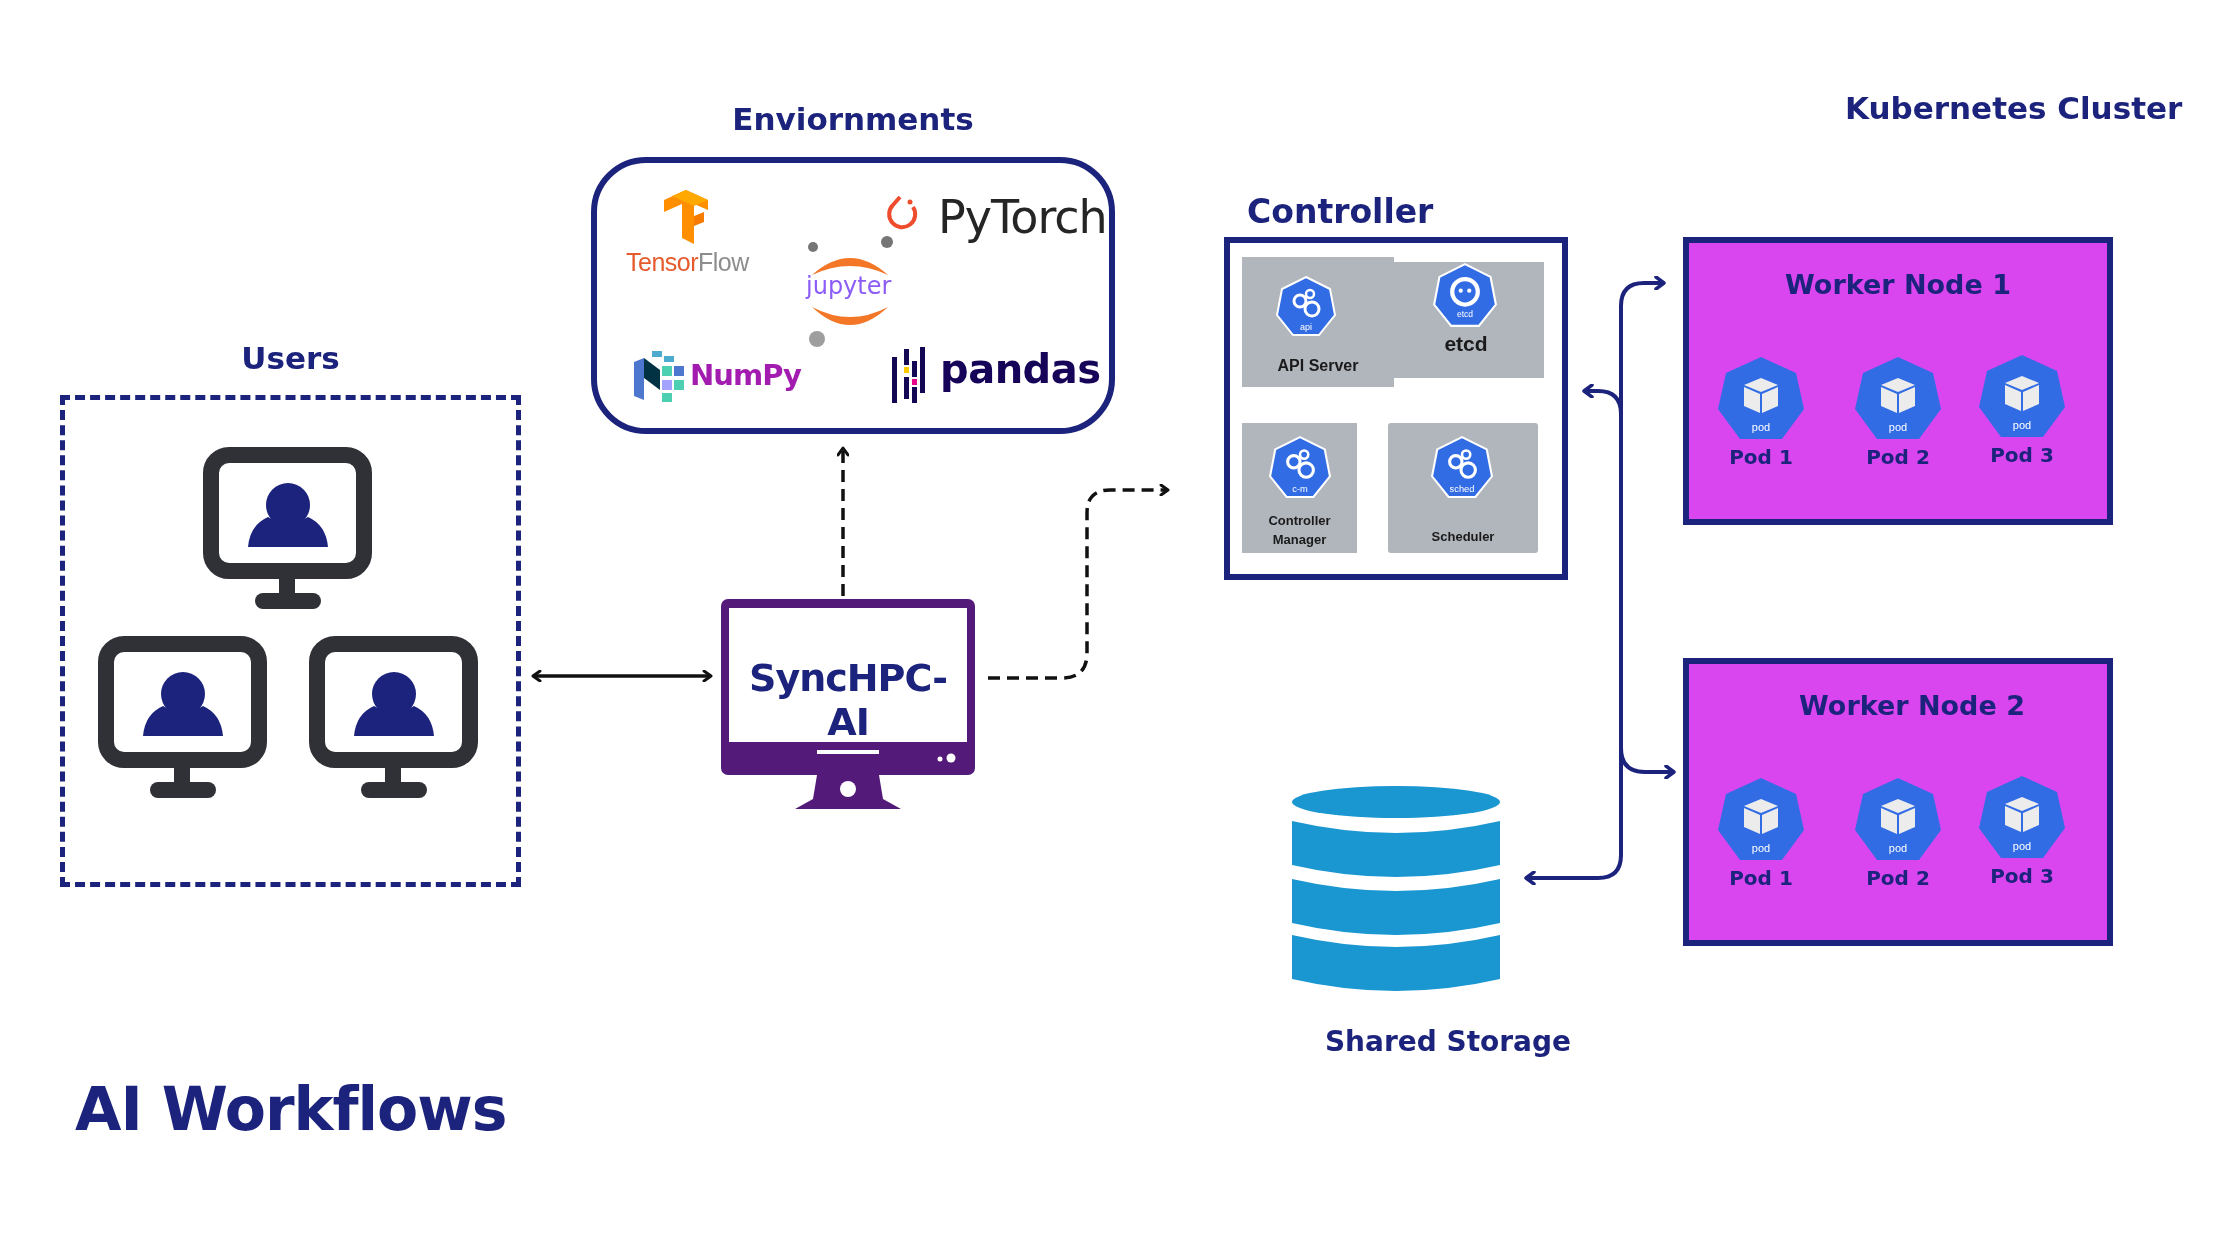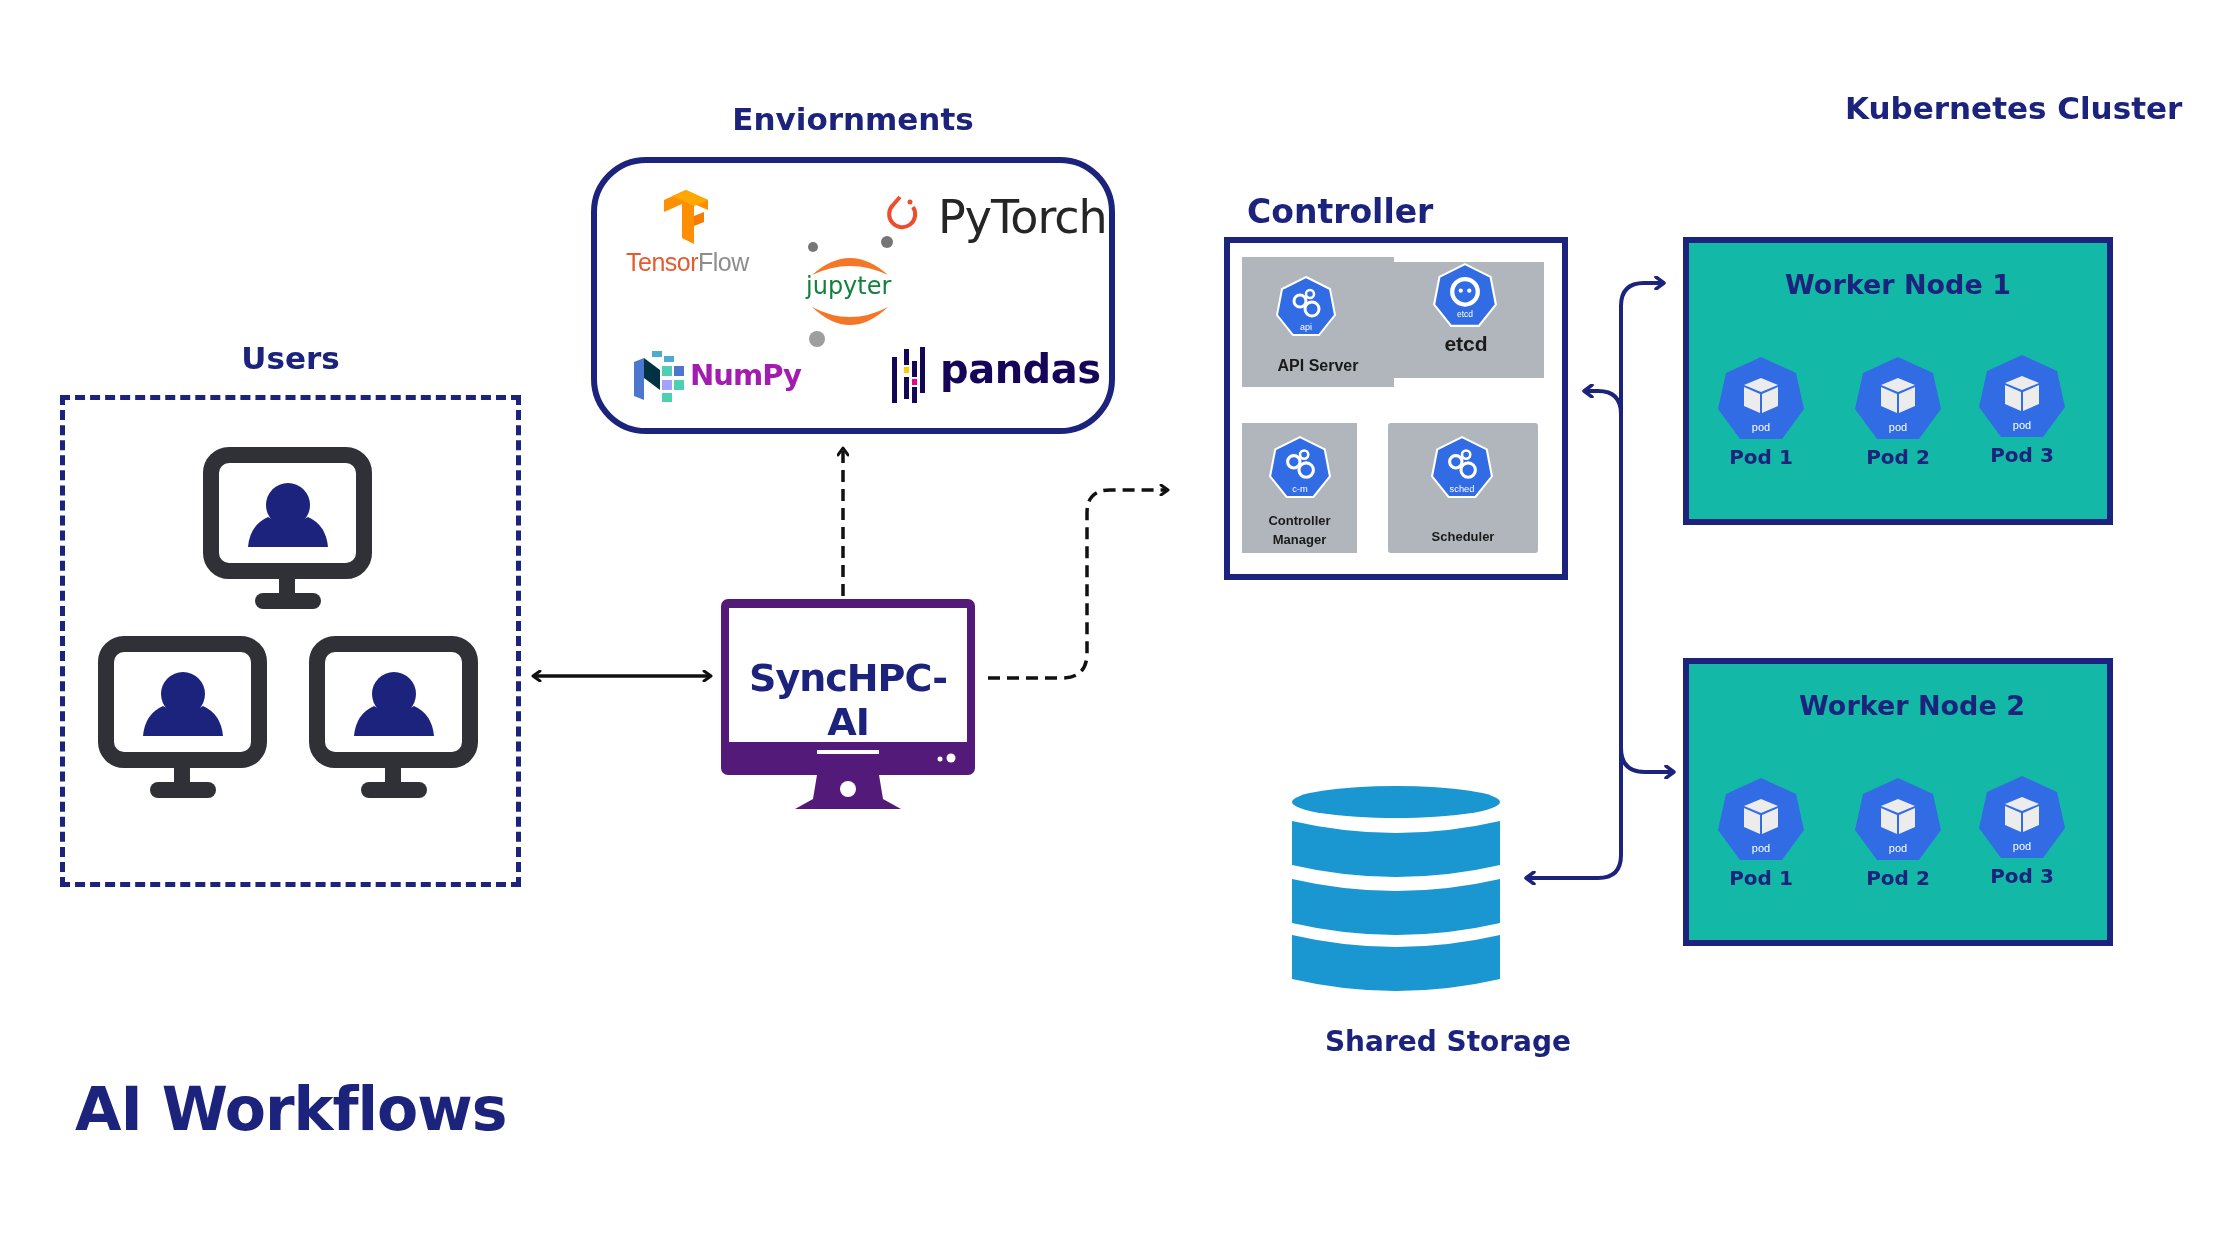--- a/index.html
+++ b/index.html
@@ -8,21 +8,21 @@
   .abs { position:absolute; }
   .navy-title { color:#1c237c; font-weight:bold; font-family:"DejaVu Sans", sans-serif; white-space:nowrap; }
   #connectors { position:absolute; left:0; top:0; }
   .users-box { left:60px; top:395px; width:461px; height:492px; box-sizing:border-box;
                border:5px dashed #1c237c; }
   .env-box { left:591px; top:157px; width:524px; height:277px; box-sizing:border-box;
              border:6px solid #1c237c; border-radius:55px; background:#fff; }
   .ctrl-box { left:1224px; top:237px; width:344px; height:343px; box-sizing:border-box;
               border:6px solid #1c237c; background:#fff; }
   .wn-box { left:1683px; width:430px; height:288px; box-sizing:border-box;
-            border:6px solid #1c237c; background:#14b8a6; }
+            border:6px solid #1c237c; background:#d946ef; }
   .tile { position:absolute; background:#b1b5bc; }
   .tile-label { position:absolute; left:0; right:0; text-align:center; color:#1a1a1a;
                 font-family:"Liberation Sans", sans-serif; font-weight:bold; }
   .pod { position:absolute; width:90px; text-align:center; }
   .pod-label { color:#1c237c; font-weight:bold; font-family:"DejaVu Sans", sans-serif; font-size:20px; }
   .logo-text { position:absolute; white-space:nowrap; }
 </style>
 </head>
 <body>
 
@@ -94,21 +94,21 @@
 </svg>
 <div class="logo-text" style="left:938px; top:190px; font-size:46px; color:#252525; font-family:'DejaVu Sans', sans-serif; letter-spacing:-1px;">PyTorch</div>
 
 <svg class="abs" style="left:800px; top:233px;" width="96" height="118">
   <circle cx="13" cy="14" r="5" fill="#767677"></circle>
   <circle cx="87" cy="9" r="6" fill="#767677"></circle>
   <circle cx="17" cy="106" r="8" fill="#9e9e9e"></circle>
   <path d="M12,42 Q50,8 88,42 Q50,24 12,42 Z" fill="#f37726"></path>
   <path d="M12,74 Q50,110 88,74 Q50,94 12,74 Z" fill="#f37726"></path>
 </svg>
-<div class="logo-text" style="left:806px; top:272px; font-size:24px; color:#15803d; font-family:'DejaVu Sans', sans-serif;">jupyter</div>
+<div class="logo-text" style="left:806px; top:272px; font-size:24px; color:#8b5cf6; font-family:'DejaVu Sans', sans-serif;">jupyter</div>
 
 <svg class="abs" style="left:632px; top:348px;" width="54" height="56">
   <polygon points="2,14 12,10 12,52 2,48" fill="#4d77cf"></polygon>
   <polygon points="12,10 28,22 28,42 12,30" fill="#013243"></polygon>
   <rect x="20" y="3" width="10" height="6" fill="#4dabcf"></rect>
   <rect x="32" y="8" width="10" height="6" fill="#4dabcf"></rect>
   <rect x="30" y="18" width="10" height="10" fill="#4dd0b1"></rect>
   <rect x="42" y="18" width="10" height="10" fill="#4d77cf"></rect>
   <rect x="30" y="32" width="10" height="10" fill="#a3a3ff"></rect>
   <rect x="42" y="32" width="10" height="10" fill="#4dd0b1"></rect>

